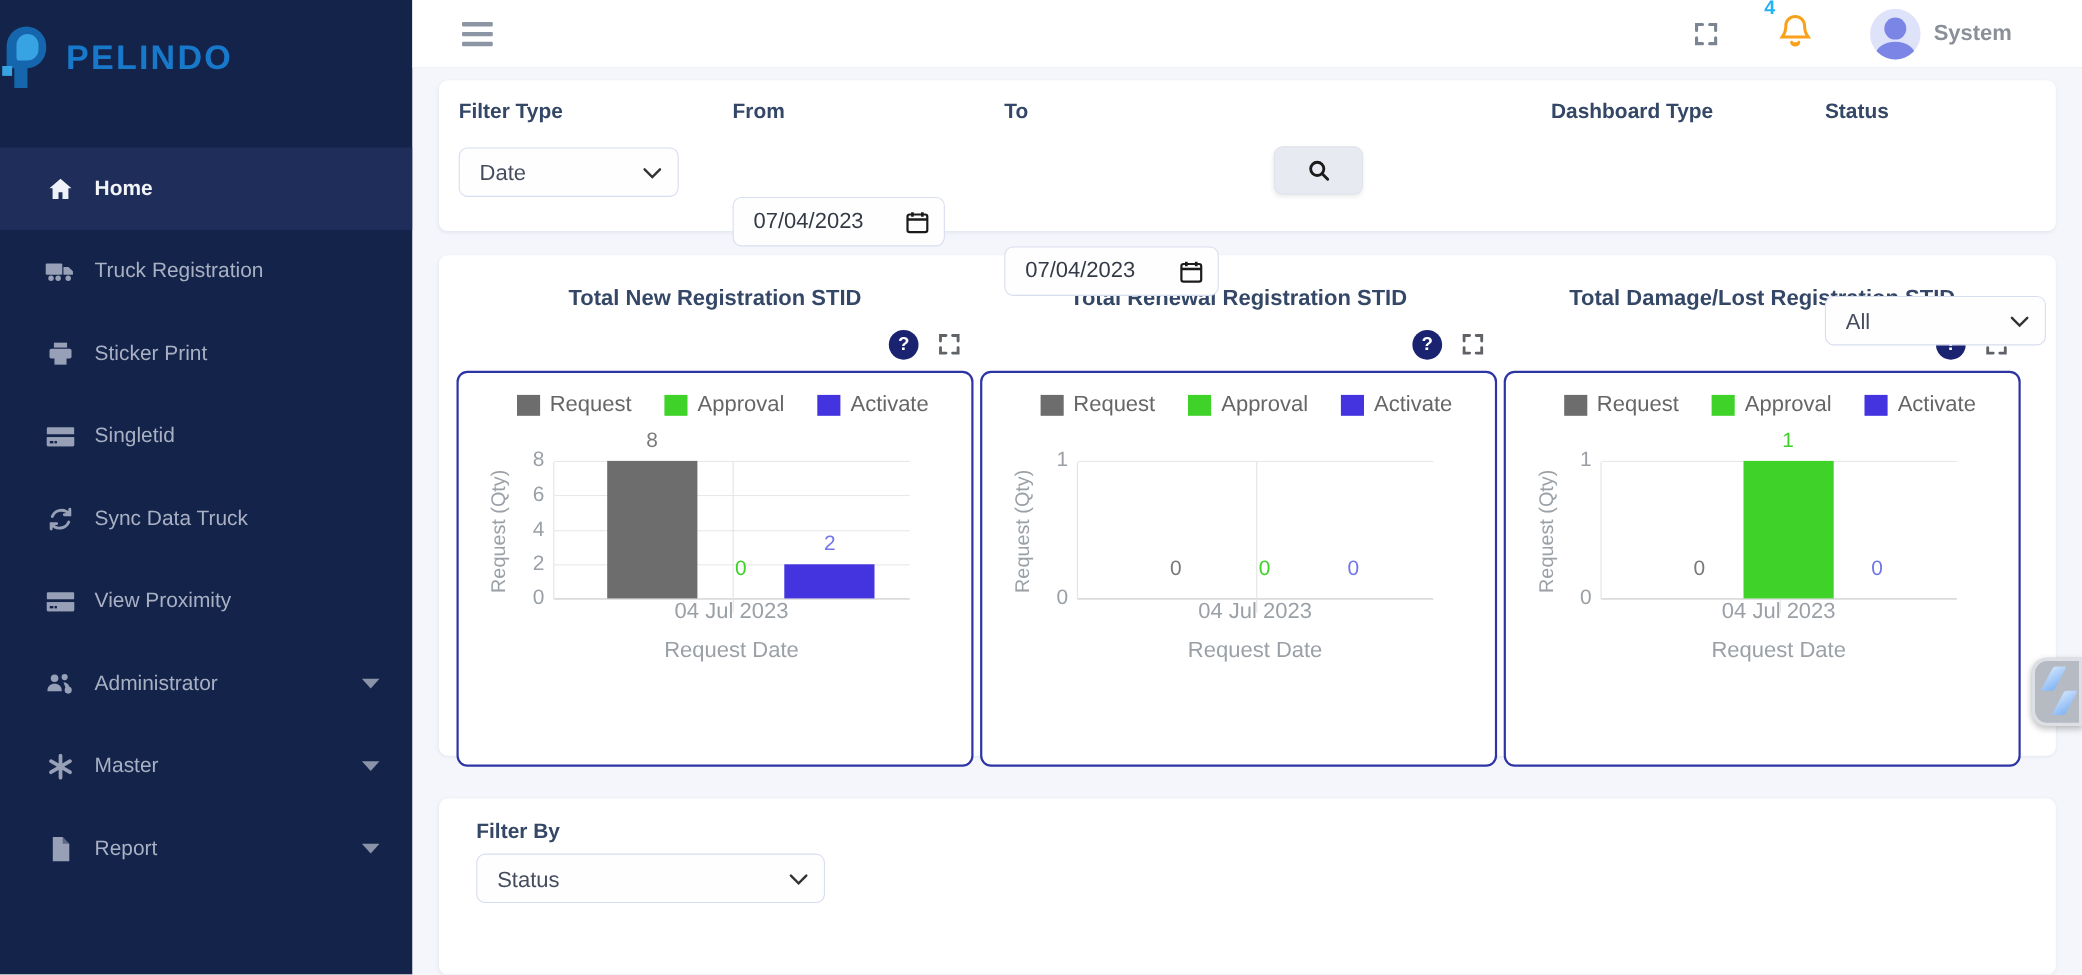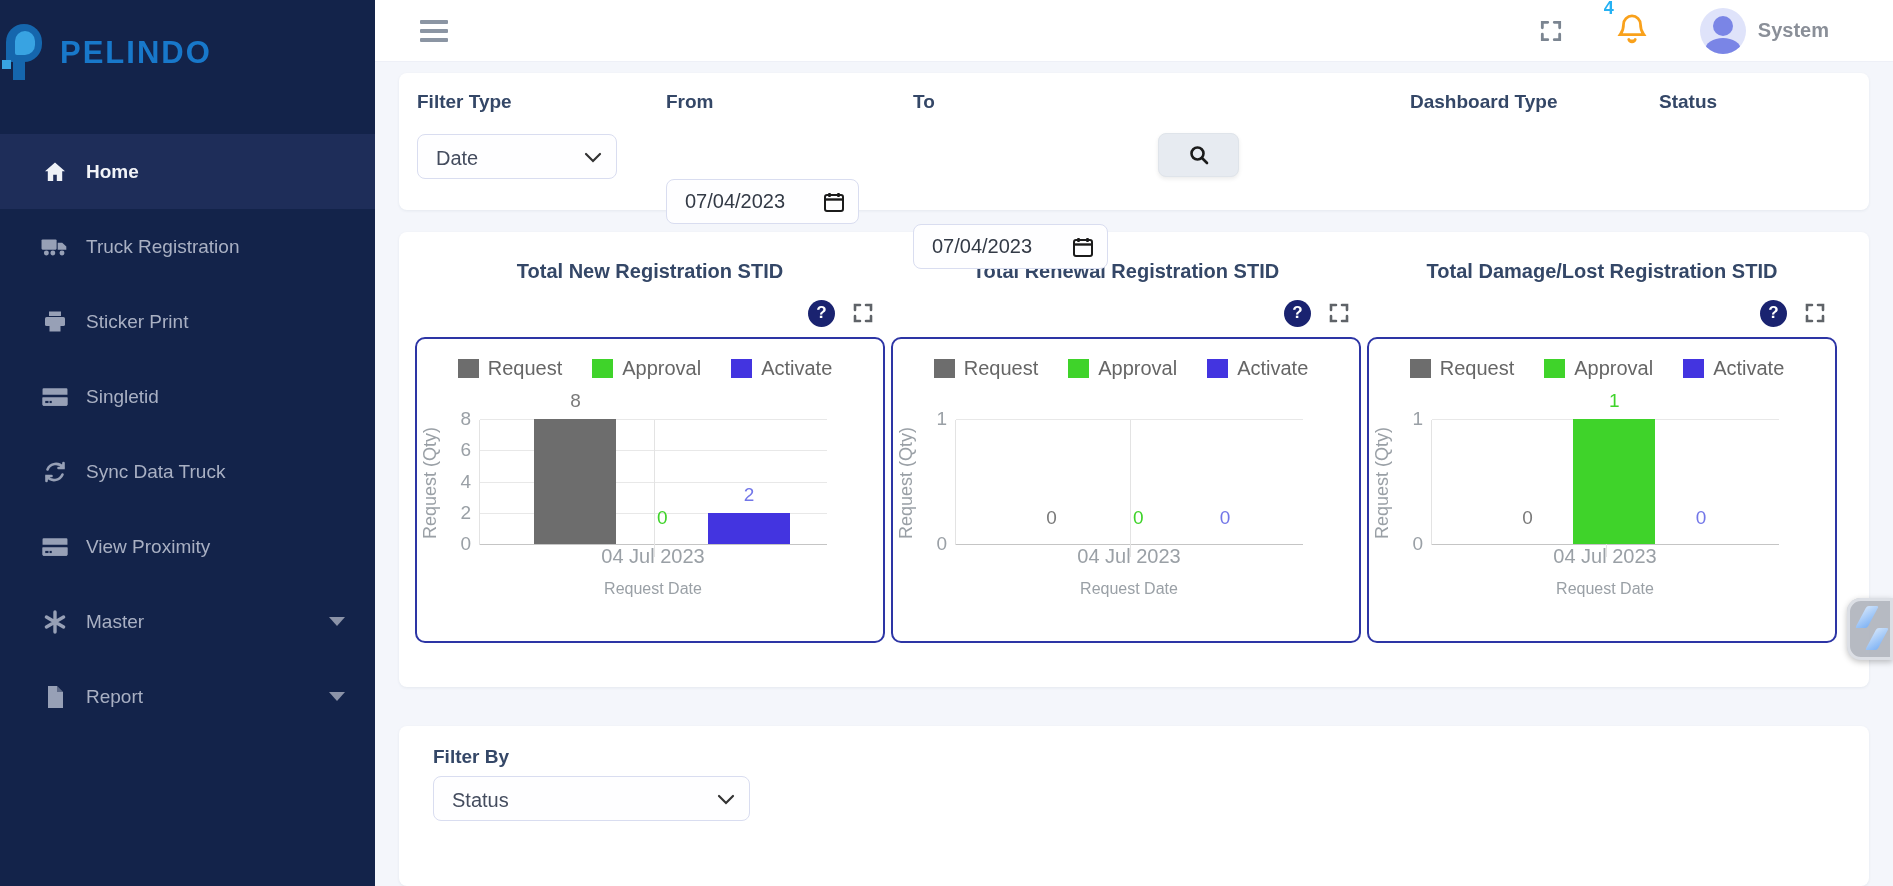--- a/index.html
+++ b/index.html
@@ -55,38 +55,38 @@
   .cal-icon { position:absolute; right:13px; top:11px; pointer-events:none; }
   .search-btn { position:absolute; top:60px; width:81px; height:44px; background:#e7ebf1; border:1px solid #dfe4ea; border-radius:8px; display:flex; align-items:center; justify-content:center; cursor:pointer; box-shadow:0 2px 4px rgba(0,0,0,.08); }
 
   
   .charts-card { margin-top:22px; height:455px; display:flex; gap:6px; padding:28px 16px 0 16px; }
   .chart-panel { width:470px; flex:0 0 470px; }
   .chart-title { text-align:center; font-size:20px; font-weight:bold; color:#344767; }
   .panel-icons { display:flex; justify-content:flex-end; align-items:center; gap:16px; margin:16px 10px 10px 0; height:28px; }
   .q-icon { width:27px; height:27px; border-radius:50%; background:#1a2370; color:#ffffff; font-size:17px; font-weight:bold; display:flex; align-items:center; justify-content:center; cursor:pointer; }
   .expand-icon { cursor:pointer; }
-  .chart-box { border:2px solid #2d35a5; border-radius:10px; height:306px; padding:18px 10px 0 0; background:#fff; }
+  .chart-box { border:2px solid #2d35a5; border-radius:10px; height:360px; padding:18px 10px 0 24px; background:#fff; }
   .legend { display:flex; justify-content:center; gap:30px; }
   .legend-item { display:flex; align-items:center; gap:9px; }
   .legend-swatch { width:21px; height:19px; }
   .legend-label { font-size:20px; color:#666666; }
   .chart-body { display:grid; grid-template-columns:26px 36px 1fr; margin-top:40px; padding-right:46px; }
   .ylab-cell { grid-column:1; grid-row:1; position:relative; height:125px; }
   .ylab { position:absolute; top:50%; left:50%; transform:translate(-50%,-50%) rotate(-90deg); white-space:nowrap; font-size:18px; color:#9aa0a6; }
   .ticks-cell { grid-column:2; grid-row:1; position:relative; height:125px; }
   .ytick { position:absolute; right:8px; font-size:19px; color:#9aa0a6; }
   .plot { grid-column:3; grid-row:1; position:relative; height:125px; border-left:1px solid #e3e3e3; }
   .gridline { position:absolute; left:0; right:0; height:1px; background:#e8e8e8; }
   .gridline.base { background:#c5c5c5; }
   .vline { position:absolute; left:50%; top:0; bottom:-12px; width:1px; background:#e3e3e3; }
   .bar { position:absolute; bottom:1px; }
   .val-label { position:absolute; transform:translateX(-50%); font-size:19px; }
   .xtick { grid-column:3; grid-row:2; text-align:center; font-size:20px; color:#9aa0a6; }
-  .xlabel { grid-column:3; grid-row:3; text-align:center; margin-top:12px; font-size:16px; color:#9aa0a6; }
+  .xlabel { grid-column:3; grid-row:3; text-align:center; margin-top:12px; font-size:20px; color:#9aa0a6; }
 
   
   .filterby-card { margin-top:39px; height:160px; position:relative; }
   .filterby-card .flabel { position:absolute; top:20px; left:34px; }
   .filterby-sel { position:absolute; top:50px; left:34px; width:317px; }
 
   
   .ext-fab { position:absolute; right:0; top:598px; width:46px; height:62px; background:rgba(176,180,189,.92); border-radius:14px 0 0 14px; box-shadow:inset 0 0 0 3px rgba(230,232,238,.8), 0 2px 6px rgba(0,0,0,.25); z-index:5; cursor:pointer; overflow:hidden; }
   .ext-stripe { position:absolute; width:12px; height:22px; background:linear-gradient(135deg,#cfe3fb,#7fb3f5); transform:skewX(-28deg); border-radius:2px; }
 </style>
@@ -161,20 +161,34 @@
         <span class="ico">
           <svg width="26" height="20" viewBox="0 0 24 18" style="fill: rgb(151, 160, 182);">
             <path d="M1.5 1h21a1 1 0 0 1 1 1v5h-23V2a1 1 0 0 1 1-1z"></path>
             <path d="M.5 9.5h23V16a1 1 0 0 1-1 1h-21a1 1 0 0 1-1-1zM3 13h6v1.8H3z" fill-rule="evenodd"></path>
             <path d="M.5 9.5h23V16a1 1 0 0 1-1 1h-21a1 1 0 0 1-1-1z"></path>
             <rect x="3" y="12.6" width="3" height="2" fill="#13234a"></rect>
             <rect x="7" y="12.6" width="2" height="2" fill="#13234a"></rect>
           </svg>
         </span>
         <span class="lbl">View Proximity</span>
+      </div>
+      <div class="nav-item">
+        <span class="ico">
+          <svg width="28" height="24" viewBox="0 0 26 22" style="fill: rgb(151, 160, 182);">
+            <circle cx="8" cy="6" r="3.2"></circle>
+            <path d="M2 16c0-3.2 2.7-5.4 6-5.4s6 2.2 6 5.4v1H2z"></path>
+            <circle cx="16.5" cy="5" r="2.6"></circle>
+            <path d="M15.5 9.4c2.9.2 5 2.2 5 4.8h-3.2"></path>
+            <circle cx="19.5" cy="16" r="3"></circle>
+            <path d="M19.5 11.8v8.4M15.3 16h8.4M16.6 13.1l5.8 5.8M22.4 13.1l-5.8 5.8" stroke-width="1.6"></path>
+          </svg>
+        </span>
+        <span class="lbl">Administrator</span>
+        <span class="caret"></span>
       </div>
       <div class="nav-item">
         <span class="ico">
           <svg width="24" height="24" viewBox="0 0 24 24" fill="none" stroke-width="3.4" stroke-linecap="round" style="fill: rgb(151, 160, 182);">
             <path d="M12 2v20M3.4 7l17.2 10M20.6 7L3.4 17" class="st" style="stroke: rgb(151, 160, 182); fill: none;"></path>
           </svg>
         </span>
         <span class="lbl">Master</span>
         <span class="caret"></span>
       </div>
@@ -265,20 +279,26 @@
           </svg>
       </div>
 
       <div class="fcol" style="left:1011px;">
         <div class="flabel">Dashboard Type</div>
       </div>
 
       <div class="fcol" style="left:1260px;">
         <div class="flabel">Status</div>
       </div>
+      <div class="ctl selwrap" style="left:1260px; width:201px;">
+        <select><option>All</option></select>
+        <svg class="sel-chev" width="18" height="12" viewBox="0 0 18 12" fill="none" stroke="#333" stroke-width="2.2" stroke-linecap="round">
+            <path d="M2 2l7 7 7-7"></path>
+          </svg>
+      </div>
     </section>
 
     <section class="card charts-card" id="charts-card">
         <div class="chart-panel">
           <div class="chart-title">Total New Registration STID</div>
           <div class="panel-icons">
             <div class="q-icon">?</div>
             <svg class="expand-icon" width="24" height="24" viewBox="0 0 24 24" fill="none" stroke="#5f6368" stroke-width="2.6" stroke-linecap="round">
               <path d="M4 9V4h5"></path>
               <path d="M15 4h5v5"></path>

